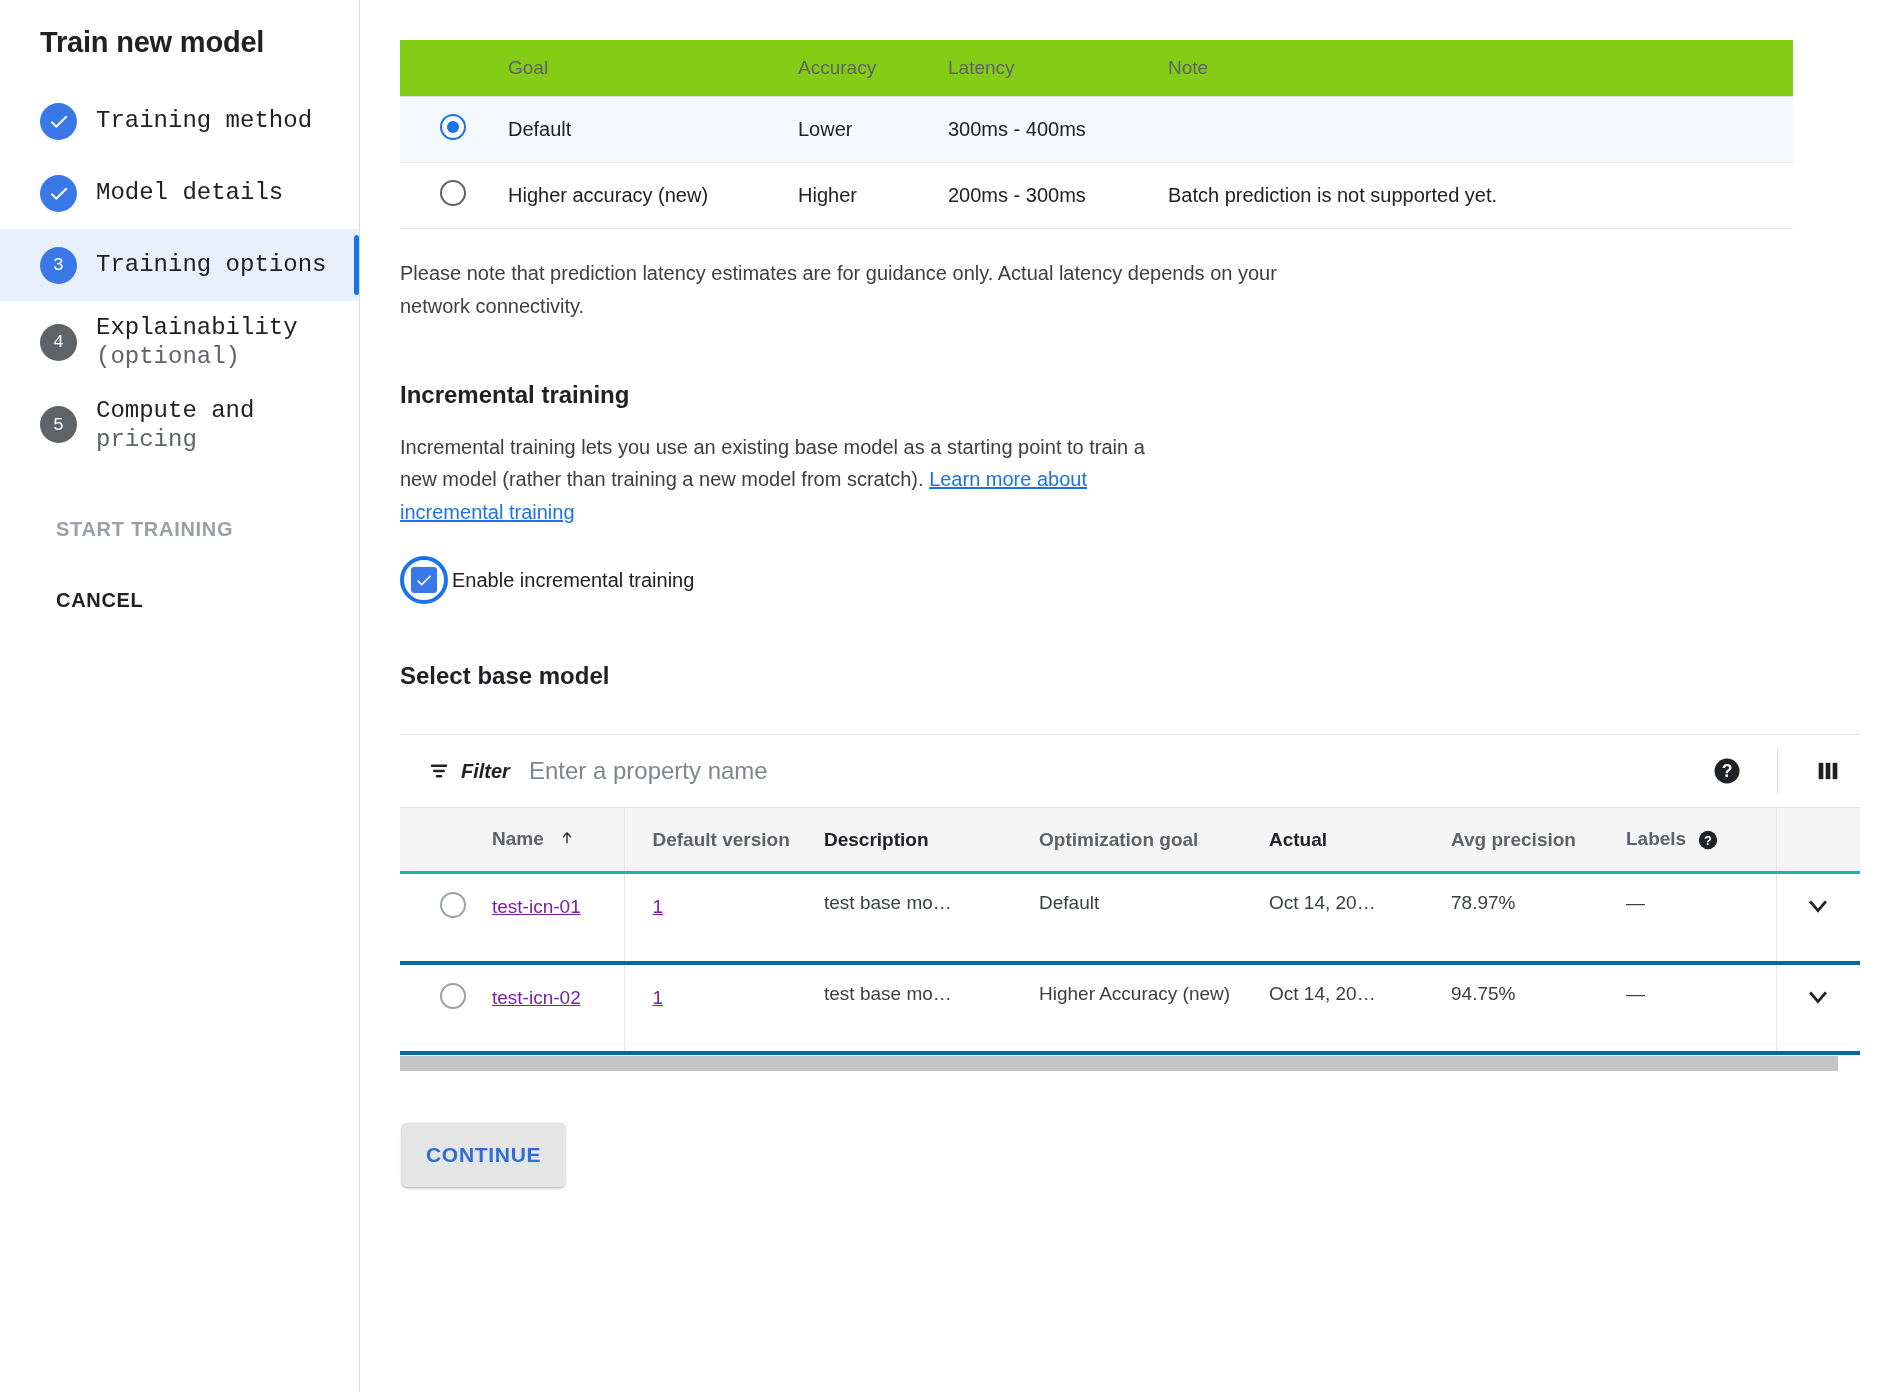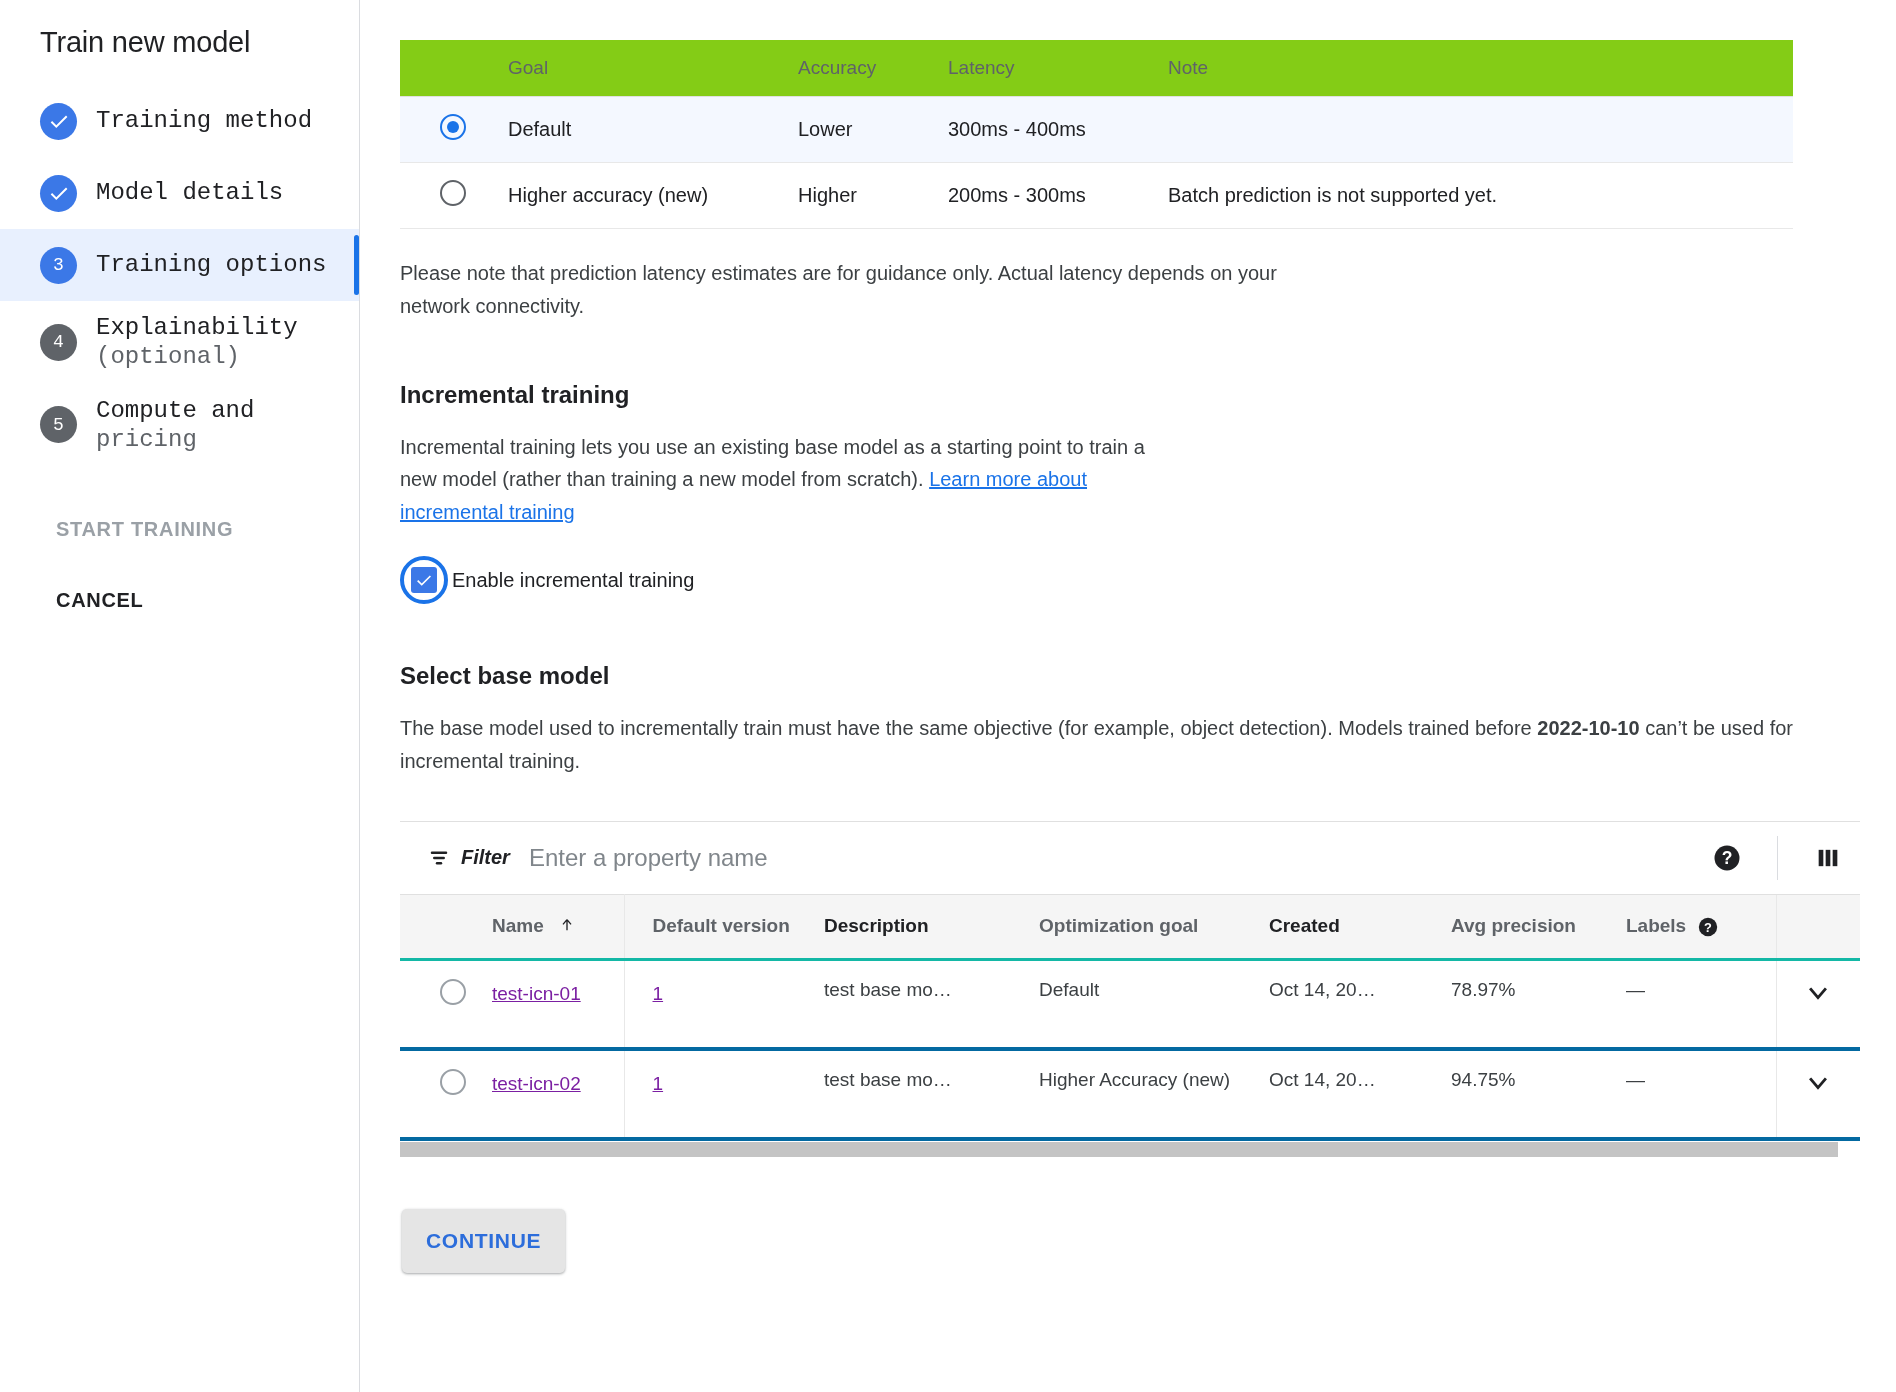--- a/index.html
+++ b/index.html
@@ -19,21 +19,21 @@
     width: 360px;
     min-width: 360px;
     height: 1392px;
     border-right: 1px solid #dadce0;
     padding-top: 26px;
     background: #fff;
     position: relative;
   }
   #wizard-title {
     font-size: 29px;
-    font-weight: normal;
+    font-weight: bold;
     color: #202124;
     padding: 0 0 0 40px;
     margin-bottom: 26px;
     letter-spacing: -0.2px;
   }
   .step {
     display: flex;
     align-items: center;
     gap: 19px;
     padding: 12px 0 12px 40px;
@@ -399,23 +399,20 @@
           <svg width="20" height="20" viewBox="0 0 24 24">
               <path d="M9.3 16.2 5.1 12l-1.4 1.4 5.6 5.6L20.4 7.9 19 6.5z" fill="#fff"></path>
             </svg>
         </span>
       </span>
       <span id="enable-incr-label">Enable incremental training</span>
     </div>
 
     
     <div class="section-h">Select base model</div>
-    <div class="section-p" id="base-desc">
-      <span>The base model used to incrementally train must have the same objective (for example, object detection). Models trained before </span><b>2022-10-10</b><span> can’t be used for incremental training.</span>
-    </div>
 
     
     <div id="models-card">
 
       <div id="filter-bar">
         <span id="filter-icon">
           <svg width="22" height="22" viewBox="0 0 24 24">
             <rect x="3" y="5" width="18" height="2.6" rx="1.3" fill="#202124"></rect>
             <rect x="5.5" y="10.7" width="13" height="2.6" rx="1.3" fill="#202124"></rect>
             <rect x="8.5" y="16.4" width="7" height="2.6" rx="1.3" fill="#202124"></rect>
@@ -447,21 +444,21 @@
               <span>Name</span>
               <span class="sort-arrow">
                 <svg width="16" height="16" viewBox="0 0 24 24">
                     <path d="M12 4 L12 20 M12 4 L6 11 M12 4 L18 11" stroke="#202124" stroke-width="2" fill="none"></path>
                   </svg>
               </span>
             </th>
             <th class="col-ver">Default version</th>
             <th class="col-desc" style="color:#202124">Description</th>
             <th class="col-goal">Optimization goal</th>
-            <th class="col-created" style="color:#202124">Created</th>
+            <th class="col-created" style="color:#202124">Actual</th>
             <th class="col-prec">Avg precision</th>
             <th class="col-labels">
               <span>Labels</span>
               <span class="help-dot">
                 <svg width="22" height="22" viewBox="0 0 24 24">
                   <circle cx="12" cy="12" r="10" fill="#202124"></circle>
                   <text x="12" y="17" font-size="14" font-family="Liberation Sans, sans-serif" font-weight="bold" fill="#ffffff" text-anchor="middle">?</text>
                 </svg>
               </span>
             </th>

